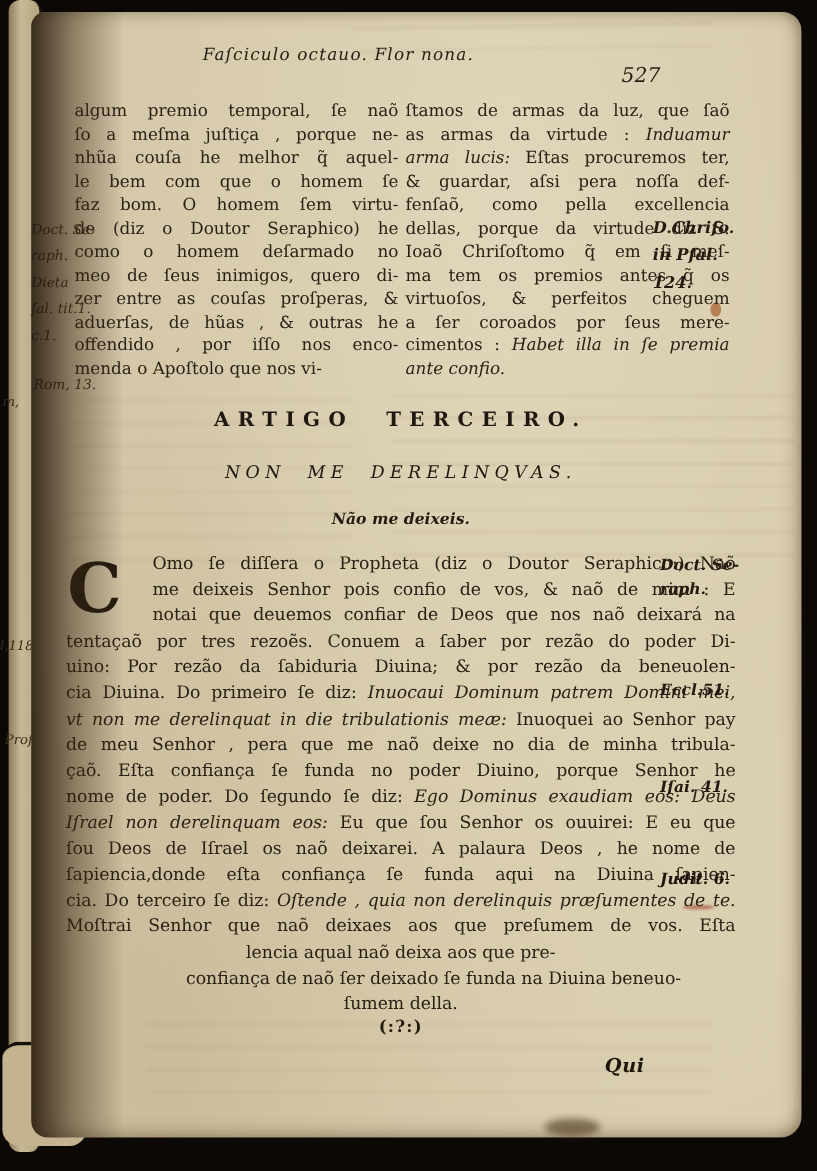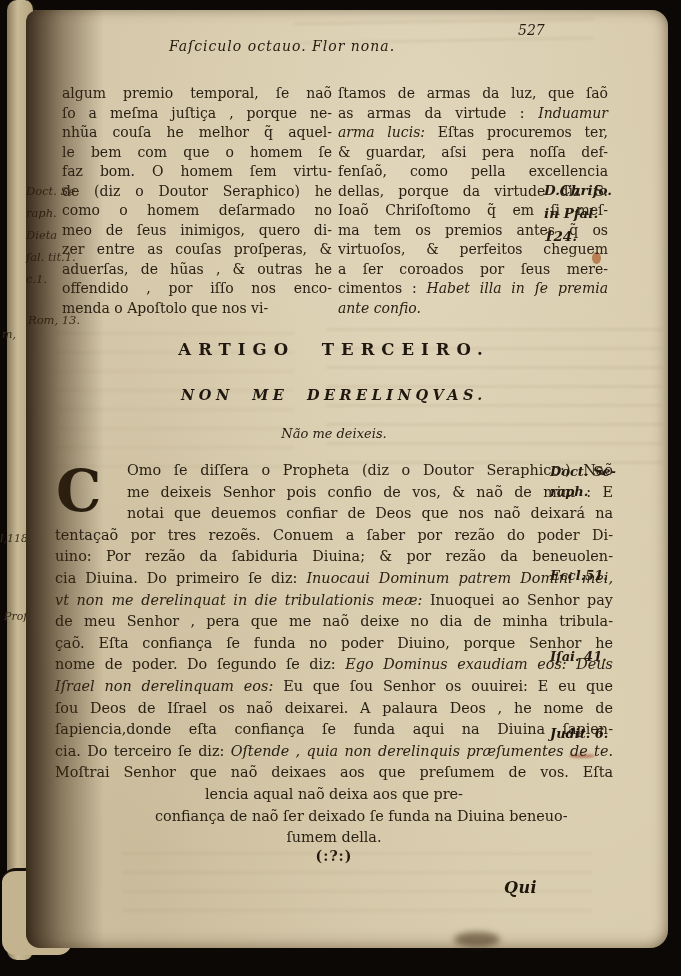--- a/index.html
+++ b/index.html
@@ -48,21 +48,21 @@
   .b4{left:96px;top:842px;width:470px;height:60px;opacity:.4;}
   .stain1{position:absolute;left:566px;top:242px;width:9px;height:12px;border-radius:50%;
     background:rgba(158,74,20,.6);filter:blur(.6px);}
   .stain2{position:absolute;left:428px;top:922px;width:46px;height:15px;border-radius:50%;
     background:rgba(58,38,14,.55);filter:blur(3px);}
   .stain3{position:absolute;left:543px;top:744px;width:26px;height:4px;border-radius:50%;
     background:rgba(150,50,30,.5);filter:blur(1px);}
   .it{font-style:italic;}
   .header-row{position:absolute;left:76px;top:28px;width:360px;text-align:center;
     font-style:italic;font-size:14px;color:#251c10;letter-spacing:1px;}
-  .page-num{position:absolute;left:492px;top:12px;width:60px;font-size:14px;
+  .page-num{position:absolute;left:492px;top:43px;width:60px;font-size:17px;
     font-style:italic;color:#251c10;}
 
   .col{position:absolute;width:270px;font-size:14px;line-height:19.55px;color:#2a2115;}
   .col .tline{text-align:justify;text-align-last:justify;white-space:nowrap;}
   .col .tline:last-child{text-align-last:left;}
   .col-left{left:36px;top:74px;}
   .col-right{left:312px;top:74px;}
 
   .note{position:absolute;font-style:italic;color:#241b10;line-height:21px;}
   .note-chriso{left:518px;top:169px;font-size:13.5px;font-weight:600;line-height:23px;}
@@ -70,23 +70,23 @@
   .note-rom{left:2px;top:300px;font-size:11.5px;color:#3c3020;}
   .frag{position:absolute;font-style:italic;font-size:11px;color:#3a2d1b;}
   .frag1{left:2px;top:176px;margin-left:30px;}
   .frag2{left:2px;top:328px;}
   .frag3{left:0px;top:532px;}
   .frag4{left:4px;top:610px;}
 
   .art-head{position:absolute;left:30px;top:330px;width:556px;text-align:center;
     font-size:16.5px;letter-spacing:7px;word-spacing:14px;font-weight:600;color:#201810;}
   .art-sub{position:absolute;left:30px;top:376px;width:556px;text-align:center;
-    font-size:14.5px;font-style:italic;font-weight:700;letter-spacing:4.5px;word-spacing:9px;color:#201810;}
+    font-size:14.5px;font-style:italic;font-weight:400;letter-spacing:4.5px;word-spacing:9px;color:#201810;}
   .art-tr{position:absolute;left:30px;top:416px;width:556px;text-align:center;
-    font-size:13px;font-style:italic;font-weight:400;color:#241c10;}
+    font-size:13px;font-style:italic;font-weight:700;color:#241c10;}
 
   .body-lines{position:absolute;left:29px;top:450px;width:558px;
     font-size:14.4px;line-height:21.6px;color:#2a2115;}
   .body-lines .tline{text-align:justify;text-align-last:justify;white-space:nowrap;}
   .body-lines .tline:nth-child(-n+3){margin-left:72px;}
   .body-lines .tline:nth-child(16){text-align-last:center;margin:0 30px;}
   .body-lines .tline:nth-child(17){text-align-last:center;margin:0 100px;}
   .body-lines .tline:nth-child(18){text-align-last:center;margin:0 180px;}
   .dropcap{position:absolute;left:30px;top:452px;font-size:57px;line-height:57px;
     font-weight:700;color:#241b0e;}

